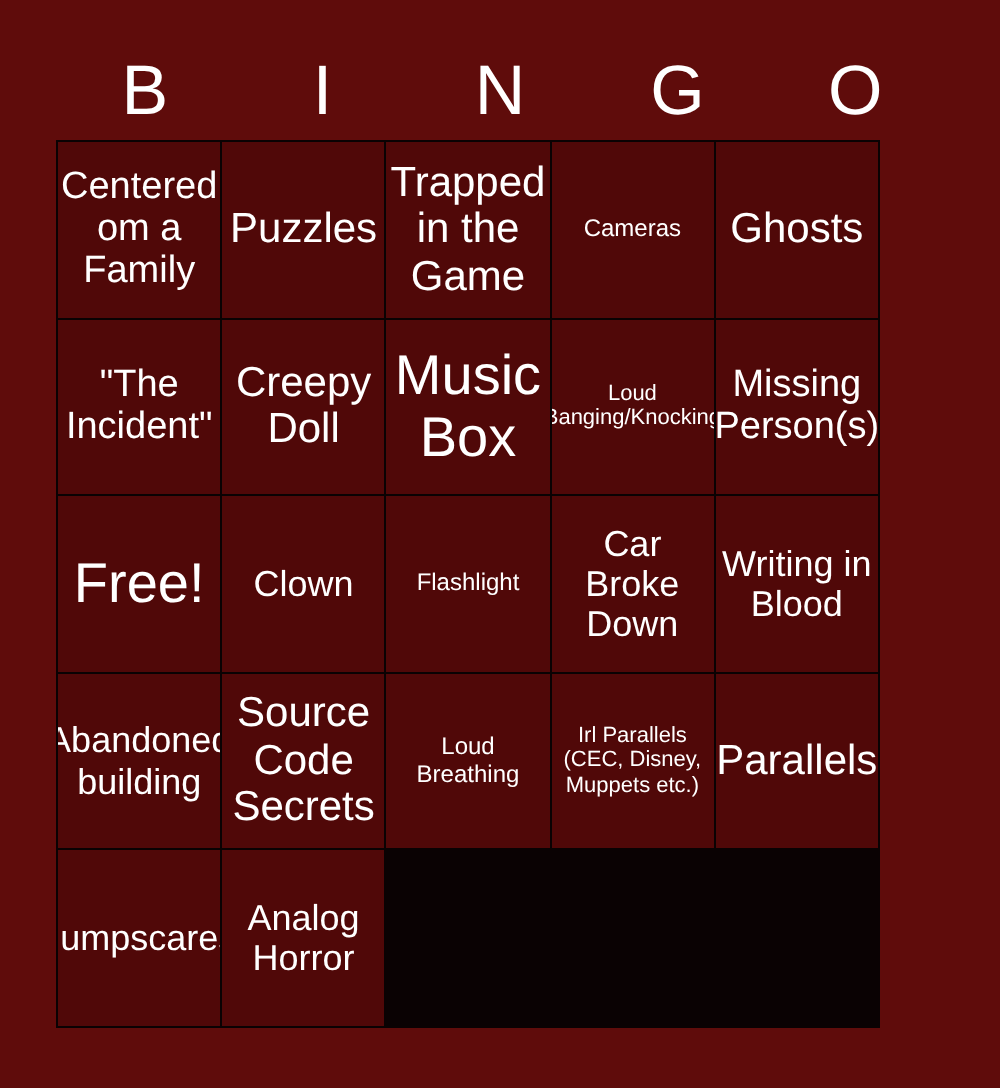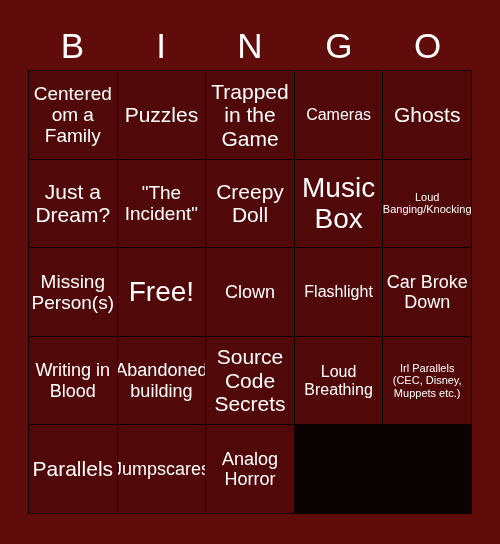--- a/index.html
+++ b/index.html
@@ -37,21 +37,21 @@
     font-weight: 400;
     line-height: 1;
     letter-spacing: 0px;
     font-family: "Liberation Sans", sans-serif;
     user-select: none;
   }
   .bingo-grid {
     position: absolute;
     left: 28px;
     top: 70px;
-    width: 444px;
+    width: 412px;
     height: 444px;
     display: grid;
     grid-template-columns: repeat(5, 1fr);
     grid-template-rows: repeat(5, 1fr);
     border-top: 1px solid #0a0203;
     border-left: 1px solid #0a0203;
     box-sizing: border-box;
     background: #0a0203;
   }
   .bingo-cell {
@@ -71,21 +71,21 @@
     line-height: 1.12;
     padding: 1px 2px;
     white-space: pre-line;
     font-family: "Liberation Sans", sans-serif;
     word-break: normal;
   }
   .fs-xxl { font-size: 28px; }
   .fs-xl  { font-size: 18px; }
   .fs-lg  { font-size: 21px; }
   .fs-md  { font-size: 19px; }
-  .fs-sm  { font-size: 16px; }
+  .fs-sm  { font-size: 12px; }
   .fs-xs  { font-size: 18px; text-align: center; }
   .fs-xxs { font-size: 11px; }
 </style>
 </head>
 <body>
 
 <div class="bingo-page">
 
   <div class="bingo-header">
     <div class="hletter">B</div>
@@ -103,23 +103,20 @@
         <span class="cell-text fs-lg">Puzzles</span>
       </div>
       <div class="bingo-cell">
         <span class="cell-text fs-lg">Trapped in the Game</span>
       </div>
       <div class="bingo-cell">
         <span class="cell-text fs-sm">Cameras</span>
       </div>
       <div class="bingo-cell">
         <span class="cell-text fs-lg">Ghosts</span>
-      </div>
-      <div class="bingo-cell">
-        <span class="cell-text fs-lg">Just a Dream?</span>
       </div>
       <div class="bingo-cell">
         <span class="cell-text fs-md">"The Incident"</span>
       </div>
       <div class="bingo-cell">
         <span class="cell-text fs-lg">Creepy Doll</span>
       </div>
       <div class="bingo-cell">
         <span class="cell-text fs-xxl">Music Box</span>
       </div>

